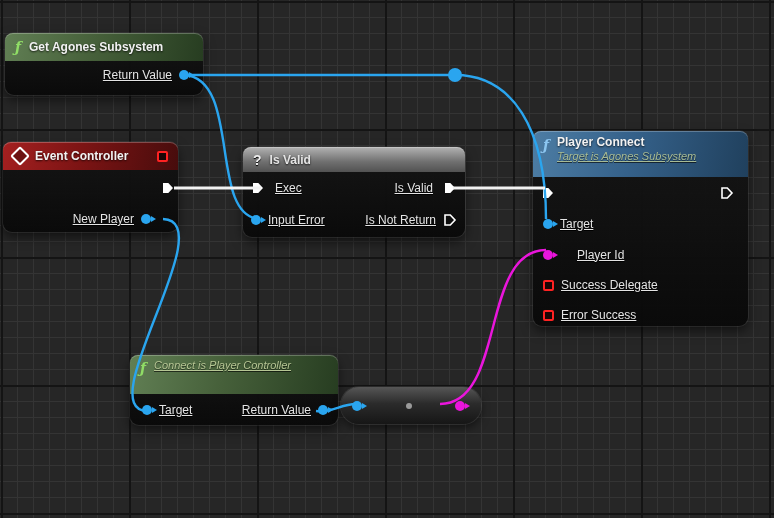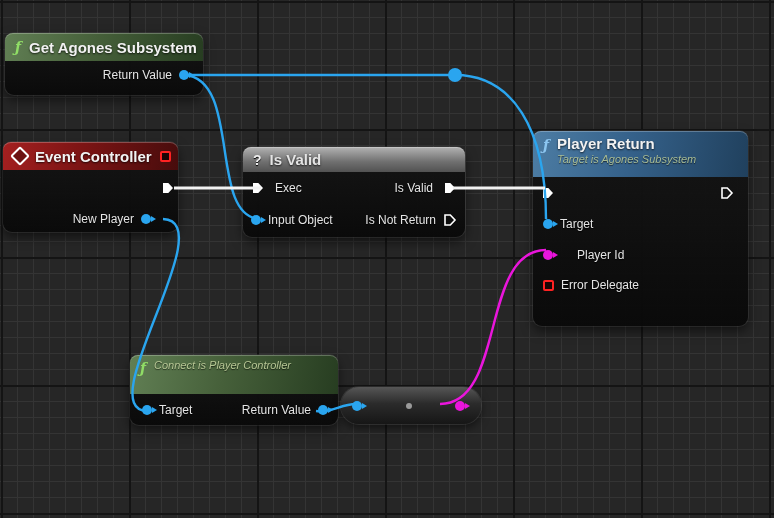--- a/index.html
+++ b/index.html
@@ -29,29 +29,29 @@
   .nhead{
     display:flex;align-items:center;gap:8px;border-radius:8px 8px 0 0;
     padding:0 10px;height:28px;
     box-shadow:inset 0 1px 0 rgba(255,255,255,.25);
   }
   .nhead.tall{height:42px;align-items:flex-start;padding-top:4px;}
   .hd-green{background:linear-gradient(100deg,#617f54 0%,#46603a 45%,#273d21 100%);}
   .hd-red{background:linear-gradient(100deg,#a42020 0%,#7c1414 45%,#470c0c 100%);}
   .hd-gray{background:linear-gradient(180deg,#b2b2b2 0%,#6f6f6f 60%,#525252 100%);}
   .hd-blue{background:linear-gradient(100deg,#4d7da4 0%,#35618a 45%,#20405d 100%);}
-  .ntitle{font-size:15px;font-weight:bold;color:#f2f2f2;text-shadow:0 1px 2px rgba(0,0,0,.75);white-space:nowrap;}
-  .nsub{font-size:11px;font-style:italic;color:#a7bb95;text-shadow:0 1px 1px rgba(0,0,0,.6);white-space:nowrap;margin-top:1px;}
+  .ntitle{font-size:12px;font-weight:bold;color:#f2f2f2;text-shadow:0 1px 2px rgba(0,0,0,.75);white-space:nowrap;}
+  .nsub{font-size:11px;font-style:italic;color:#a7bb95;text-shadow:0 1px 1px rgba(0,0,0,.6);white-space:nowrap;margin-top:1px;text-decoration:underline;}
   .hticon{font-family:"DejaVu Serif", serif;font-style:italic;font-weight:bold;font-size:14px;line-height:1;}
   .ic-f-green{color:#90dd66;}
   .ic-f-blue{color:#8cc6f0;}
   .ic-q{font-family:"Liberation Sans",sans-serif;font-style:normal;font-weight:bold;color:#efefef;font-size:14px;text-shadow:0 1px 1px #000;}
   .diamond{width:10px;height:10px;transform:rotate(45deg);border:2px solid #fff;background:#6d1111;border-radius:2px;flex:none;}
   .dlg-sq{width:7px;height:7px;border:2px solid var(--c-dlg);border-radius:2px;flex:none;background:#1a0505;}
-  .row{display:flex;align-items:center;font-size:12px;color:#e4e4e4;text-shadow:0 1px 1px #000;padding:0 8px;gap:7px;}
+  .row{display:flex;align-items:center;font-size:12px;color:#e4e4e4;text-shadow:0 1px 1px #000;padding:0 8px;gap:7px;text-decoration:underline;}
   .row .grow{flex:1;}
   .pin-round{width:10px;height:10px;border-radius:50%;background:var(--c);position:relative;flex:none;}
   .pin-round::after{content:"";position:absolute;left:10px;top:2px;border-left:5px solid var(--c);border-top:3px solid transparent;border-bottom:3px solid transparent;}
   .execpin{flex:none;display:block;}
   .pill{
     position:absolute;z-index:2;border-radius:18px;
     background:linear-gradient(180deg,#565656 0%,#2b2b2b 45%,#161616 100%);
     box-shadow:0 0 0 1px rgba(255,255,255,.1), 0 4px 8px rgba(0,0,0,.5);
     display:flex;align-items:center;
   }
@@ -115,34 +115,34 @@
       </svg>
       <span>Exec</span>
       <span class="grow"></span>
       <span>Is Valid</span>
       <svg class="execpin" width="14" height="14">
         <path d="M2 2 h5.3 L12 7 L7.3 12 H2 Z" fill="#fff"></path>
       </svg>
     </div>
     <div class="row" style="height:32px;">
       <span class="pin-round" style="--c:var(--c-obj);"></span>
-      <span>Input Object</span>
+      <span>Input Error</span>
       <span class="grow"></span>
       <span>Is Not Return</span>
       <svg class="execpin" width="14" height="14">
         <path d="M2 2 h5.3 L12 7 L7.3 12 H2 Z" fill="none" stroke="#fff" stroke-width="1.6"></path>
       </svg>
     </div>
   </div>
 
   <div class="node" style="left:533px;top:131px;width:215px;height:195px;">
     <div class="nhead hd-blue tall">
       <span class="hticon ic-f-blue" style="margin-top:3px;">ƒ</span>
       <span>
-        <span class="ntitle" style="display:block;">Player Return</span>
+        <span class="ntitle" style="display:block;">Player Connect</span>
         <span class="nsub" style="display:block;">Target is Agones Subsystem</span>
       </span>
     </div>
     <div class="row" style="height:31px;">
       <svg class="execpin" width="14" height="14">
         <path d="M2 2 h5.3 L12 7 L7.3 12 H2 Z" fill="#fff"></path>
       </svg>
       <span class="grow"></span>
       <svg class="execpin" width="14" height="14" style="margin-right:6px;">
         <path d="M2 2 h5.3 L12 7 L7.3 12 H2 Z" fill="none" stroke="#fff" stroke-width="1.6"></path>
@@ -151,21 +151,25 @@
     <div class="row" style="height:31px;padding-left:10px;">
       <span class="pin-round" style="--c:var(--c-obj);"></span>
       <span>Target</span>
     </div>
     <div class="row" style="height:31px;padding-left:10px;gap:24px;">
       <span class="pin-round" style="--c:var(--c-pid);"></span>
       <span>Player Id</span>
     </div>
     <div class="row" style="height:30px;padding-left:10px;">
       <span class="dlg-sq"></span>
-      <span>Error Delegate</span>
+      <span>Success Delegate</span>
+    </div>
+    <div class="row" style="height:30px;padding-left:10px;">
+      <span class="dlg-sq"></span>
+      <span>Error Success</span>
     </div>
   </div>
 
   <div class="node" style="left:130px;top:355px;width:208px;height:70px;">
     <div class="nhead hd-green tall" style="height:36px;padding-top:3px;">
       <span class="hticon ic-f-green" style="margin-top:3px;">ƒ</span>
       <span>
         <span class="nsub" style="display:block;color:#b6c694;">Connect is Player Controller</span>
       </span>
     </div>

